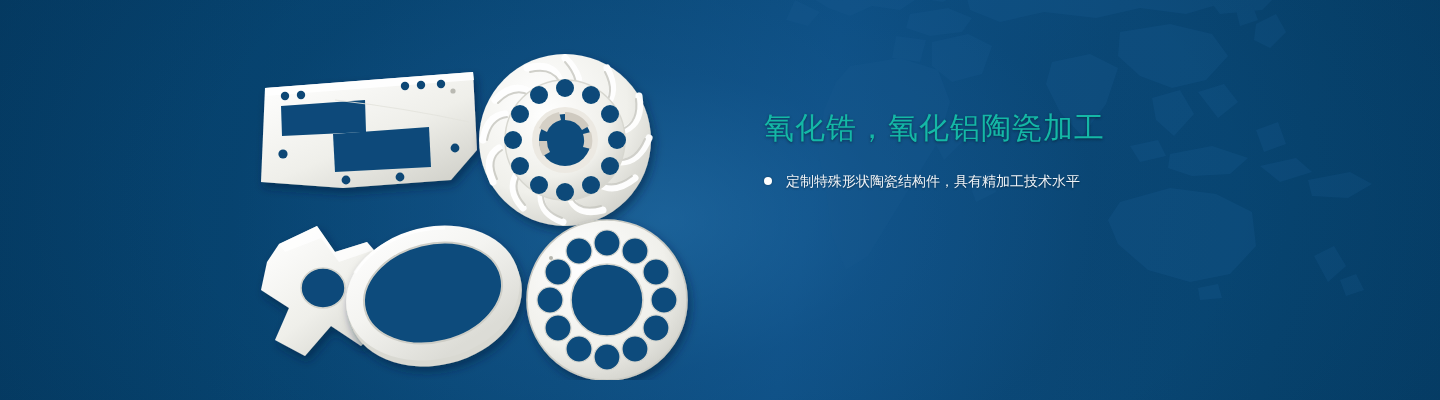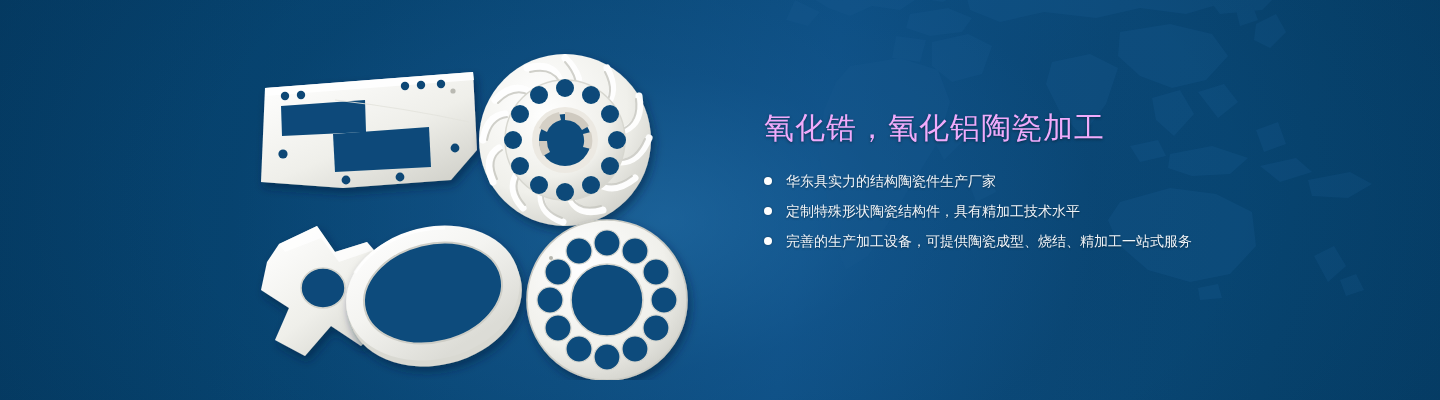--- a/index.html
+++ b/index.html
@@ -38,21 +38,21 @@
   }
   .worldmap svg{display:block;width:100%;height:100%;}
 
   
   .photos{position:absolute;left:215px;top:30px;width:520px;height:350px;}
   .photos svg{display:block;width:100%;height:100%;}
 
   
   .textblock{position:absolute;left:764px;top:108px;width:560px;}
   .headline{
-    color:#f0abfc;font-size:30px;line-height:40px;letter-spacing:1px;
+    color:#14b8a6;font-size:30px;line-height:40px;letter-spacing:1px;
     font-weight:400;margin:0 0 22px 0;white-space:nowrap;
     text-shadow:0 1px 3px rgba(0,0,0,.45);
   }
   .bullets{list-style:none;margin:0;padding:0;}
   .bullets li{
     display:flex;align-items:center;
     color:#f0f4f8;font-size:14px;line-height:22px;margin-bottom:8px;
     text-shadow:0 1px 2px rgba(0,0,0,.4);
     white-space:nowrap;
   }
@@ -262,26 +262,18 @@
         <circle cx="26" cy="38" r="2" fill="#b6b6ae"></circle>
       </g>
     </svg>
   </div>
 
   <div class="textblock">
     <h1 class="headline">氧化锆，氧化铝陶瓷加工</h1>
     <ul class="bullets">
       <li>
         <span class="dot"></span>
-        <span class="btext">华东具实力的结构陶瓷件生产厂家</span>
-      </li>
-      <li>
-        <span class="dot"></span>
         <span class="btext">定制特殊形状陶瓷结构件，具有精加工技术水平</span>
-      </li>
-      <li>
-        <span class="dot"></span>
-        <span class="btext">完善的生产加工设备，可提供陶瓷成型、烧结、精加工一站式服务</span>
       </li>
     </ul>
   </div>
 
 </div>
 
 </body></html>

